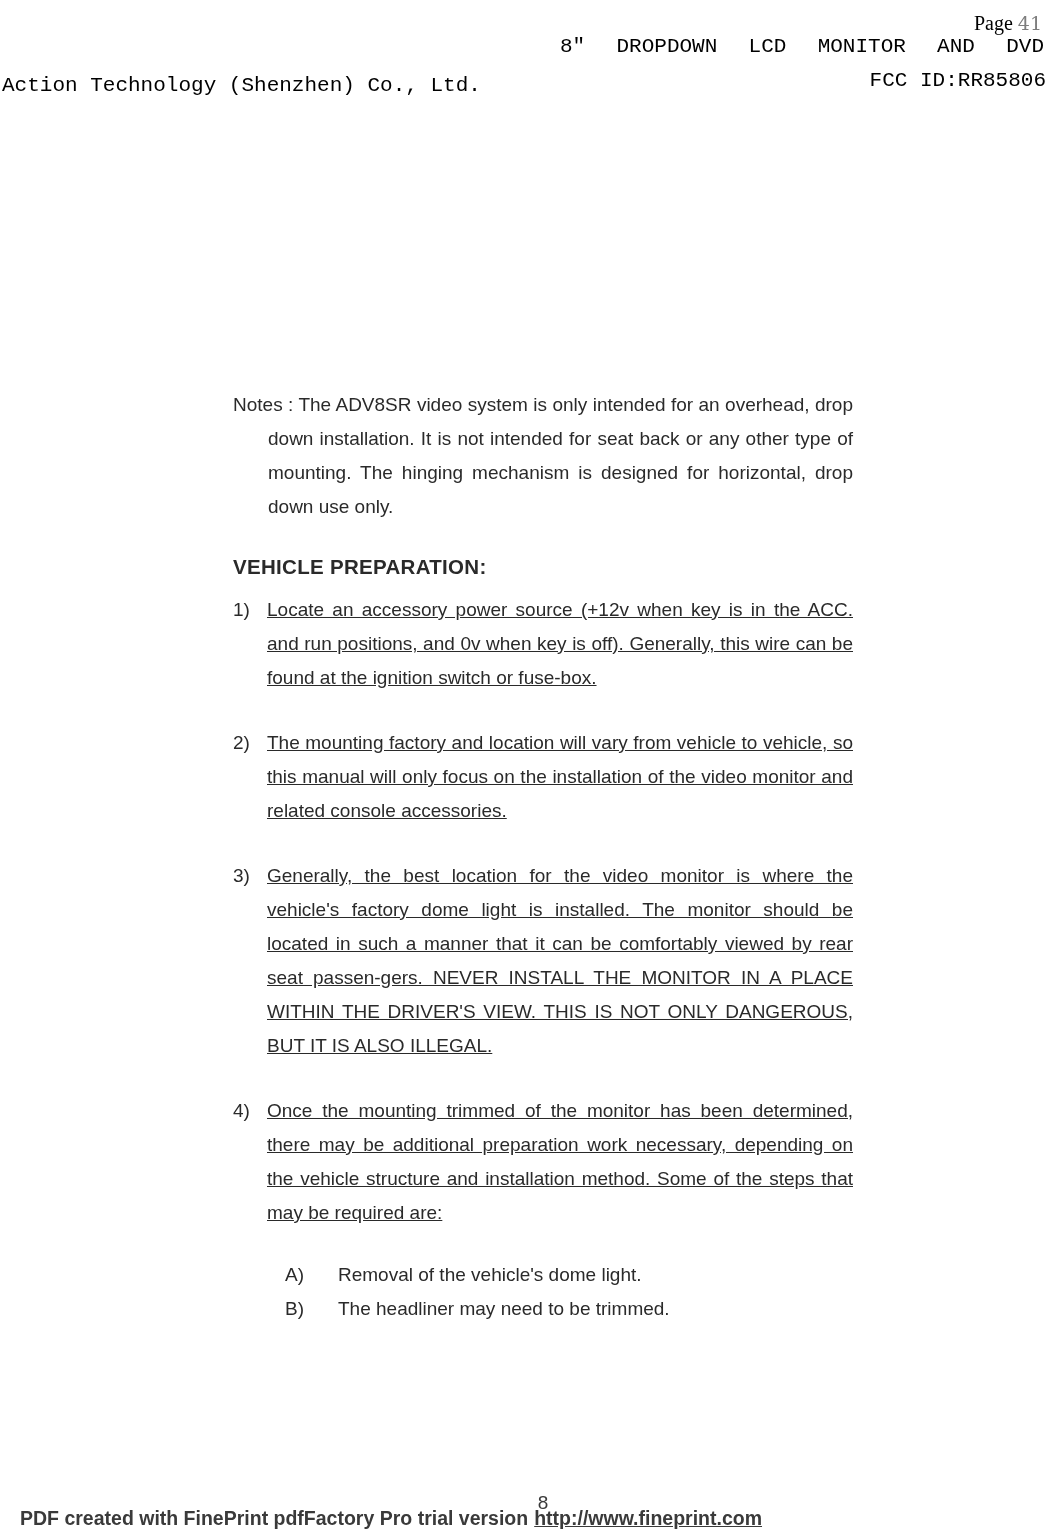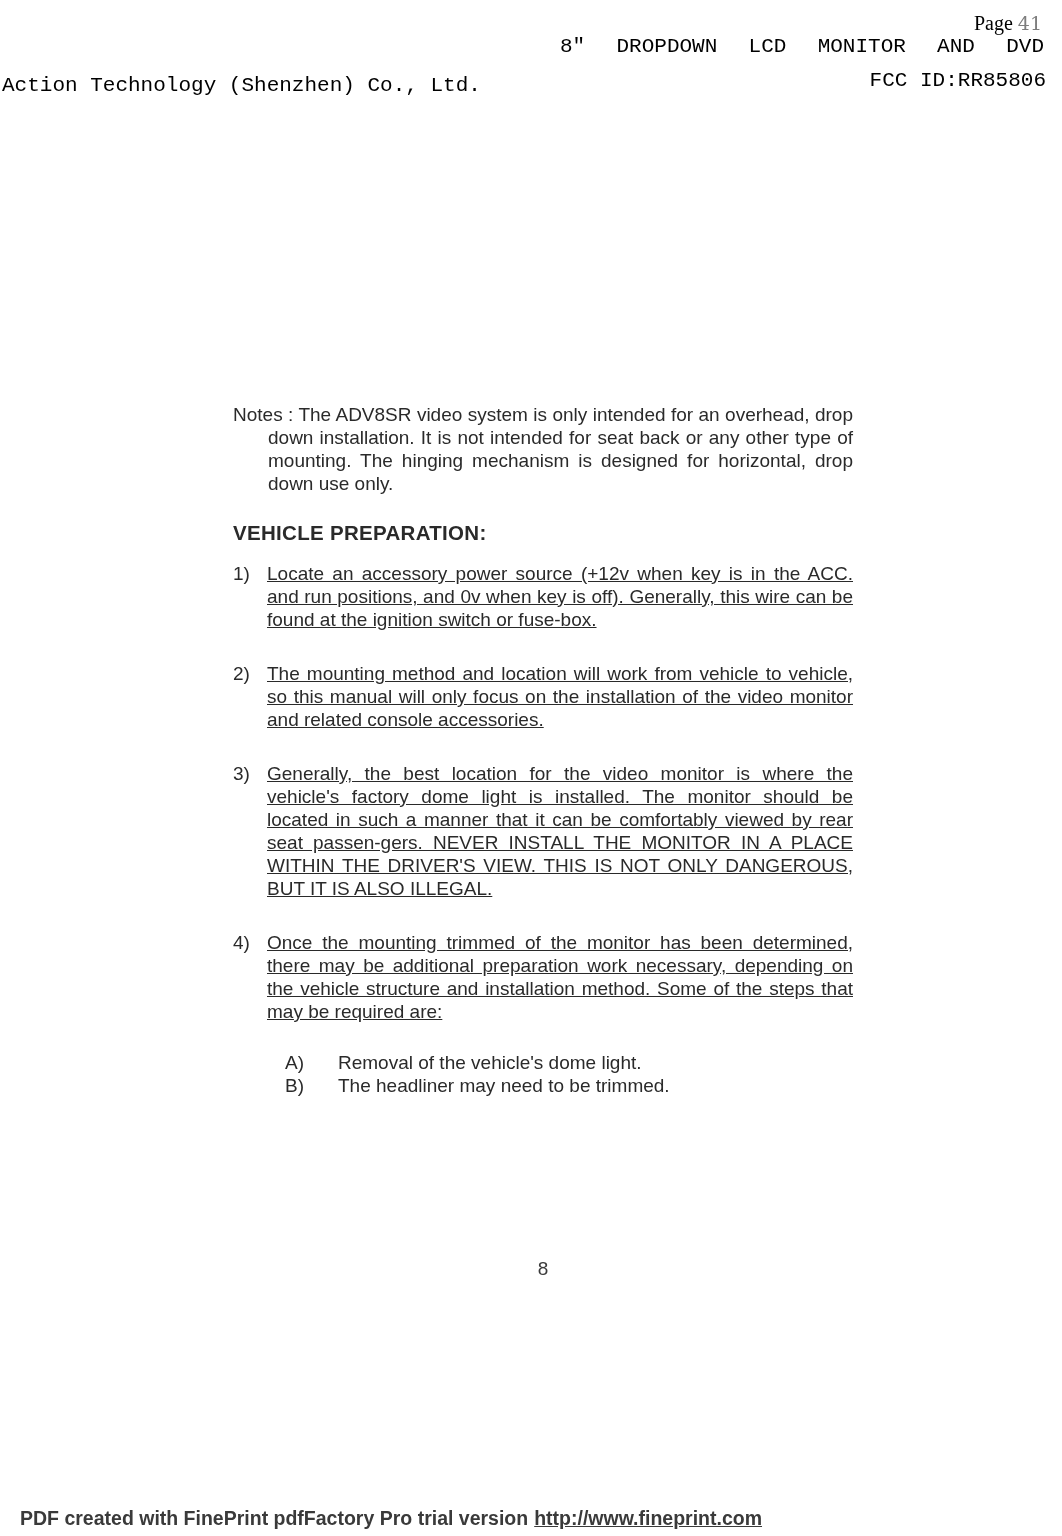--- a/index.html
+++ b/index.html
@@ -51,38 +51,38 @@
   .product-line2 { text-align: left; }
   .fcc-line {
     text-align: right;
     margin-top: 1px;
   }
 
   
   .scan {
     position: absolute;
     left: 233px;
-    top: 403px;
+    top: 388px;
     width: 620px;
     font-family: "Liberation Sans", sans-serif;
     font-size: 19px;
-    line-height: 23px;
+    line-height: 34px;
     color: #2a2a2a;
   }
   .notes {
     padding-left: 35px;
     text-indent: -35px;
     margin-bottom: 26px;
     text-align: justify;
   }
   .section-title {
     font-weight: bold;
     font-size: 20.5px;
     letter-spacing: 0.3px;
-    margin-bottom: 18px;
+    margin-bottom: 9px;
   }
   .item {
     display: flex;
     margin-bottom: 31px;
   }
   .item .num {
     width: 34px;
     flex-shrink: 0;
   }
   .item .txt {
@@ -144,21 +144,21 @@
 
   <div class="section-title">VEHICLE PREPARATION:</div>
 
   <div class="item">
     <span class="num">1)</span>
     <span class="txt">Locate an accessory power source (+12v when key is in the ACC. and run positions, and 0v when key is off).  Generally, this wire can be found at the ignition switch or fuse-box.</span>
   </div>
 
   <div class="item">
     <span class="num">2)</span>
-    <span class="txt">The mounting method and location will work from vehicle to vehicle, so this manual will only focus on the installation of the video monitor and related console accessories.</span>
+    <span class="txt">The mounting factory and location will vary from vehicle to vehicle, so this manual will only focus on the installation of the video monitor and related console accessories.</span>
   </div>
 
   <div class="item">
     <span class="num">3)</span>
     <span class="txt">Generally, the best location for the video monitor is where the vehicle's factory dome light is installed.  The monitor should be located in such a manner that it can be comfortably viewed by rear seat passen-gers.  NEVER INSTALL THE MONITOR IN A PLACE WITHIN THE DRIVER'S VIEW.  THIS IS NOT ONLY DANGEROUS, BUT IT IS ALSO ILLEGAL.</span>
   </div>
 
   <div class="item last">
     <span class="num">4)</span>
     <span class="txt">Once the mounting trimmed of the monitor has been determined, there may be additional preparation work necessary, depending on the vehicle structure and installation method.  Some of the steps that may be required are:</span>

